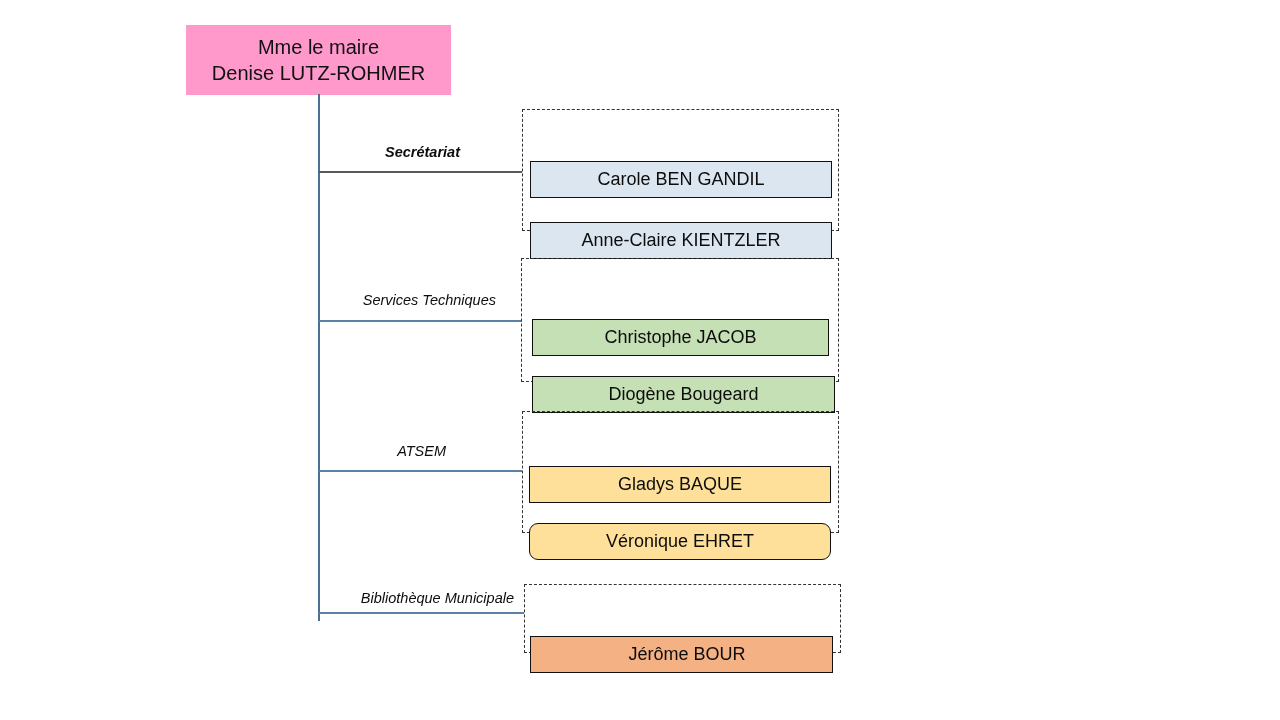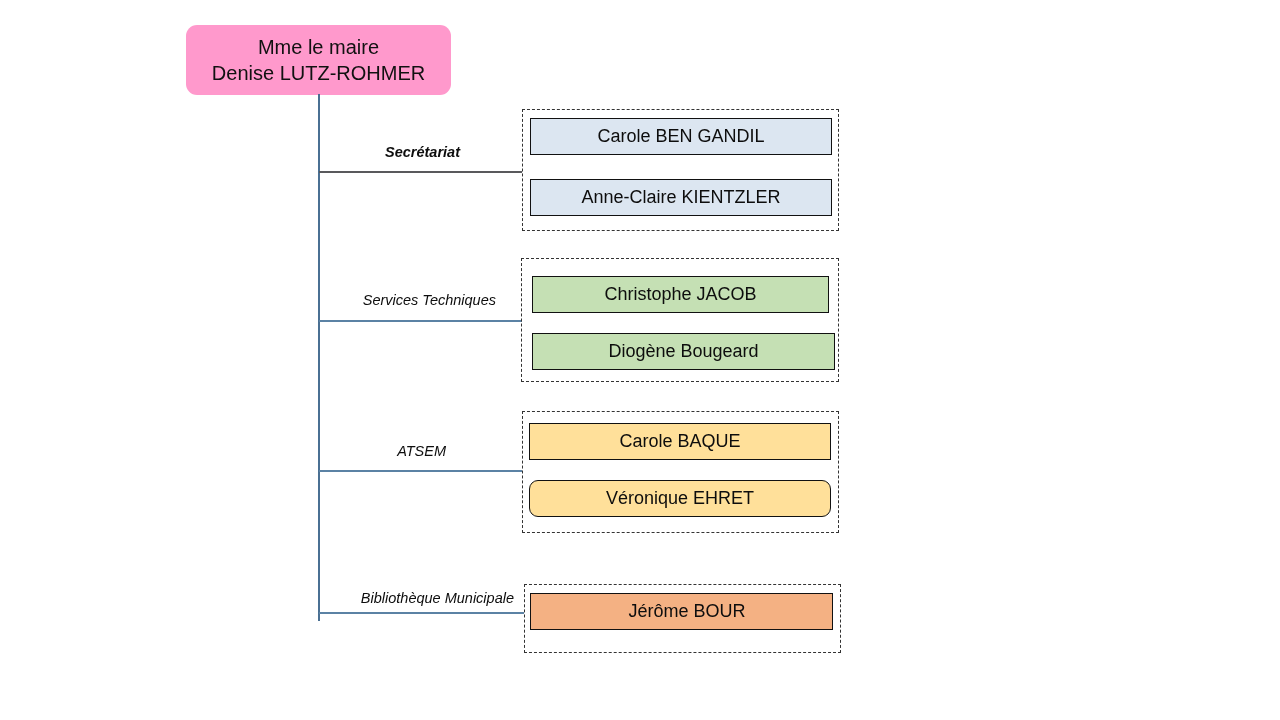--- a/index.html
+++ b/index.html
@@ -26,21 +26,20 @@
     left: 186px;
     top: 25px;
     width: 265px;
     height: 70px;
     background: #ff99cc;
     display: flex;
     flex-direction: column;
     align-items: center;
     justify-content: center;
     line-height: 1.32;
-    border-radius: 11px;
   }
   .root-node .line {
     font-size: 20px;
     color: #111111;
     white-space: nowrap;
   }
 
   
   .trunk {
     position: absolute;
@@ -79,20 +78,21 @@
   .person-box {
     position: absolute;
     border: 1.6px solid #111111;
     box-sizing: border-box;
     display: flex;
     align-items: center;
     justify-content: center;
     font-size: 18px;
     color: #0d0d0d;
     white-space: nowrap;
+    margin-top: 43px;
   }
 </style>
 </head>
 <body>
 
 <div id="chart-root">
 
   <div class="root-node">
     <div class="line">Mme le maire</div>
     <div class="line">Denise LUTZ-ROHMER</div>
@@ -108,21 +108,21 @@
 
   <div class="branch blue" style="left:319px; top:320px; width:203px;"></div>
   <div class="dept-label" style="left:260px; top:292px; width:236px;">Services Techniques</div>
   <div class="group-box" style="left:521px; top:258px; width:318px; height:124px;"></div>
   <div class="person-box" style="left:532px; top:276px; width:297px; height:37px; background:#c5e0b4;">Christophe JACOB</div>
   <div class="person-box" style="left:532px; top:333px; width:303px; height:37px; background:#c5e0b4;text-align:right;">Diogène Bougeard</div>
 
   <div class="branch blue" style="left:319px; top:470px; width:203px;"></div>
   <div class="dept-label" style="left:260px; top:443px; width:186px;">ATSEM</div>
   <div class="group-box" style="left:522px; top:411px; width:317px; height:122px;"></div>
-  <div class="person-box" style="left:529px; top:423px; width:302px; height:37px; background:#ffe09a;">Carole BAQUE</div>
+  <div class="person-box" style="left:529px; top:423px; width:302px; height:37px; background:#ffe09a;">Gladys BAQUE</div>
   <div class="person-box" style="left:529px; top:480px; width:302px; height:37px; background:#ffe09a;border-radius:9px;">Véronique EHRET</div>
 
   <div class="branch blue" style="left:319px; top:612px; width:205px;"></div>
   <div class="dept-label" style="left:260px; top:590px; width:254px;">Bibliothèque Municipale</div>
   <div class="group-box" style="left:524px; top:584px; width:317px; height:69px;"></div>
   <div class="person-box" style="left:530px; top:593px; width:303px; height:37px; background:#f4b183;padding-left:11px;">Jérôme BOUR</div>
 
 </div>
 
 </body></html>

